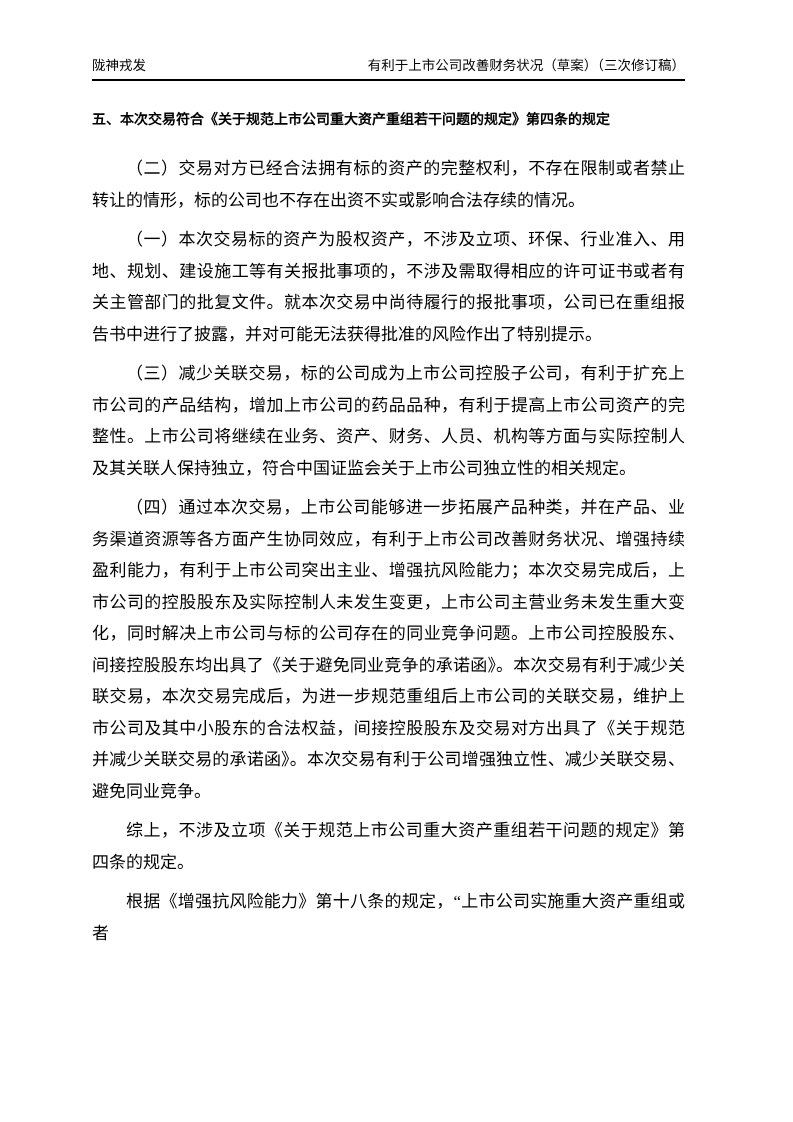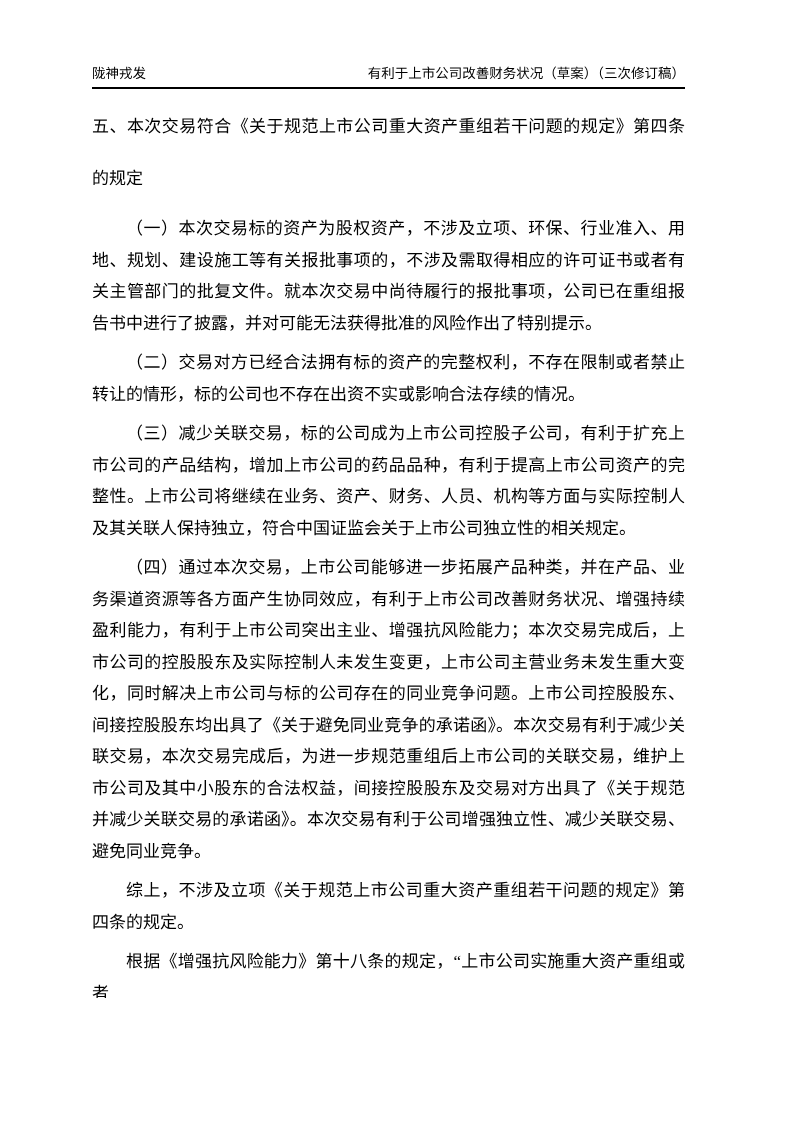--- a/index.html
+++ b/index.html
@@ -4,43 +4,43 @@
 <style>
   html, body {
     margin: 0;
     padding: 0;
     background: #ffffff;
   }
   .page {
     position: relative;
     width: 793px;
     height: 982px;
-    margin: 16px auto;
+    margin: 8px auto;
     background: #ffffff;
     box-sizing: border-box;
     padding: 49px 108px 0 92px;
     color: #000000;
     font-family: "Liberation Serif", "DejaVu Serif", serif;
     overflow: hidden;
   }
   .doc-header {
     display: flex;
     justify-content: space-between;
     align-items: flex-end;
     font-size: 13.5px;
     line-height: 17px;
     padding-bottom: 5px;
     border-bottom: 2px solid #000000;
   }
   .doc-header .hdr-left { white-space: nowrap; }
   .doc-header .hdr-right { white-space: nowrap; }
   .h1 {
     font-family: "Liberation Sans", "DejaVu Sans", sans-serif;
-    font-weight: 400;
-    font-size: 17px;
+    font-weight: 700;
+    font-size: 14px;
     line-height: 52px;
     text-align: justify;
     margin: 12px 0 0 0;
   }
   .h2 {
     font-family: "Liberation Sans", "DejaVu Sans", sans-serif;
     font-weight: 700;
     font-size: 21px;
     line-height: 30px;
     margin: 18px 0 0 0;
@@ -68,23 +68,23 @@
 
 <div class="page">
 
   <div class="doc-header">
     <span class="hdr-left">陇神戎发</span>
     <span class="hdr-right">有利于上市公司改善财务状况（草案）（三次修订稿）</span>
   </div>
 
   <div class="h1">五、本次交易符合《关于规范上市公司重大资产重组若干问题的规定》第四条的规定</div>
 
+  <p class="para">（二）交易对方已经合法拥有标的资产的完整权利，不存在限制或者禁止转让的情形，标的公司也不存在出资不实或影响合法存续的情况。</p>
+
   <p class="para">（一）本次交易标的资产为股权资产，不涉及立项、环保、行业准入、用地、规划、建设施工等有关报批事项的，不涉及需取得相应的许可证书或者有关主管部门的批复文件。就本次交易中尚待履行的报批事项，公司已在重组报告书中进行了披露，并对可能无法获得批准的风险作出了特别提示。</p>
-
-  <p class="para">（二）交易对方已经合法拥有标的资产的完整权利，不存在限制或者禁止转让的情形，标的公司也不存在出资不实或影响合法存续的情况。</p>
 
   <p class="para">（三）减少关联交易，标的公司成为上市公司控股子公司，有利于扩充上市公司的产品结构，增加上市公司的药品品种，有利于提高上市公司资产的完整性。上市公司将继续在业务、资产、财务、人员、机构等方面与实际控制人及其关联人保持独立，符合中国证监会关于上市公司独立性的相关规定。</p>
 
   <p class="para">（四）通过本次交易，上市公司能够进一步拓展产品种类，并在产品、业务渠道资源等各方面产生协同效应，有利于上市公司改善财务状况、增强持续盈利能力，有利于上市公司突出主业、增强抗风险能力；本次交易完成后，上市公司的控股股东及实际控制人未发生变更，上市公司主营业务未发生重大变化，同时解决上市公司与标的公司存在的同业竞争问题。上市公司控股股东、间接控股股东均出具了《关于避免同业竞争的承诺函》。本次交易有利于减少关联交易，本次交易完成后，为进一步规范重组后上市公司的关联交易，维护上市公司及其中小股东的合法权益，间接控股股东及交易对方出具了《关于规范并减少关联交易的承诺函》。本次交易有利于公司增强独立性、减少关联交易、避免同业竞争。</p>
 
   <p class="para">综上，不涉及立项《关于规范上市公司重大资产重组若干问题的规定》第四条的规定。</p>
 
 
   <p class="para">根据《增强抗风险能力》第十八条的规定，“上市公司实施重大资产重组或者</p>
 

